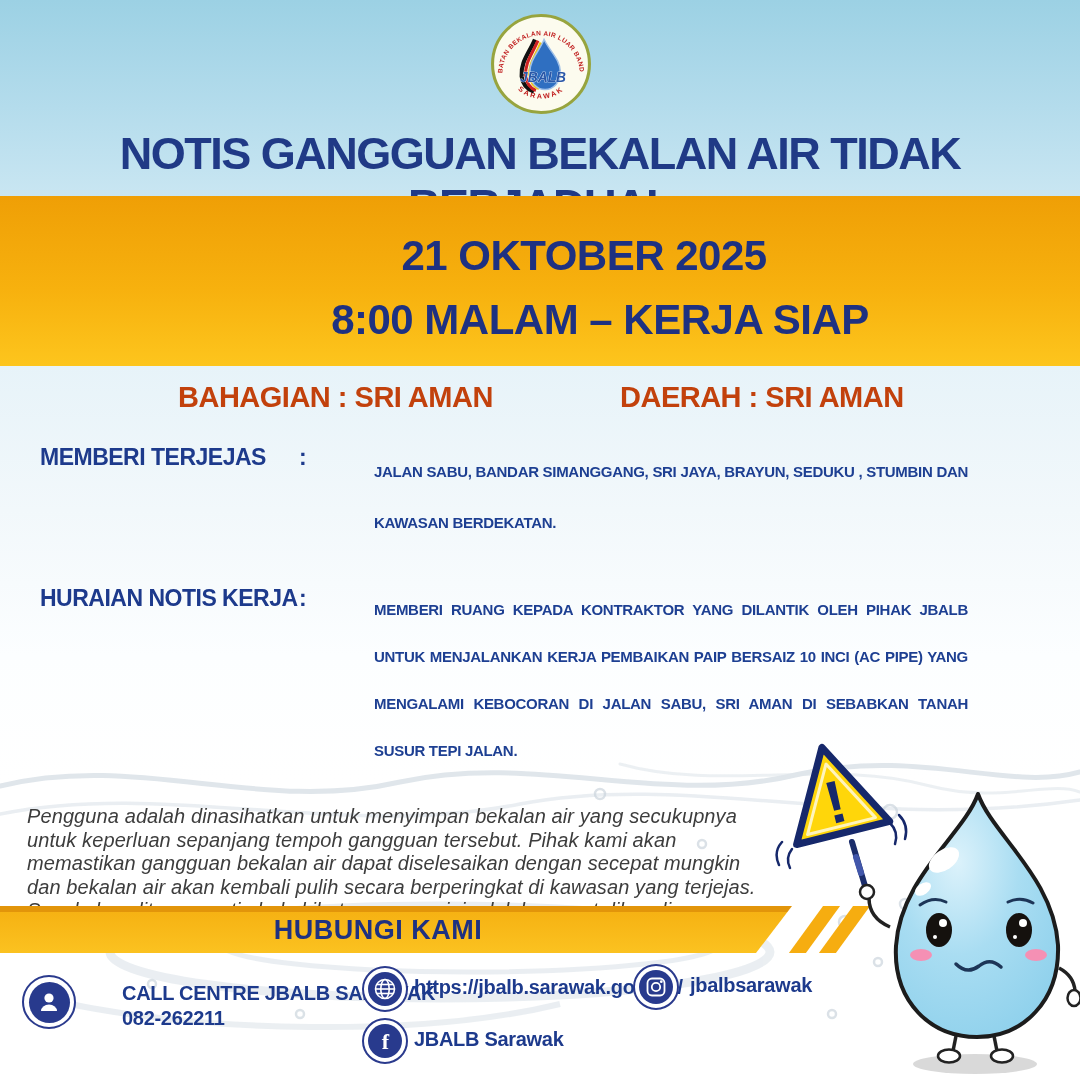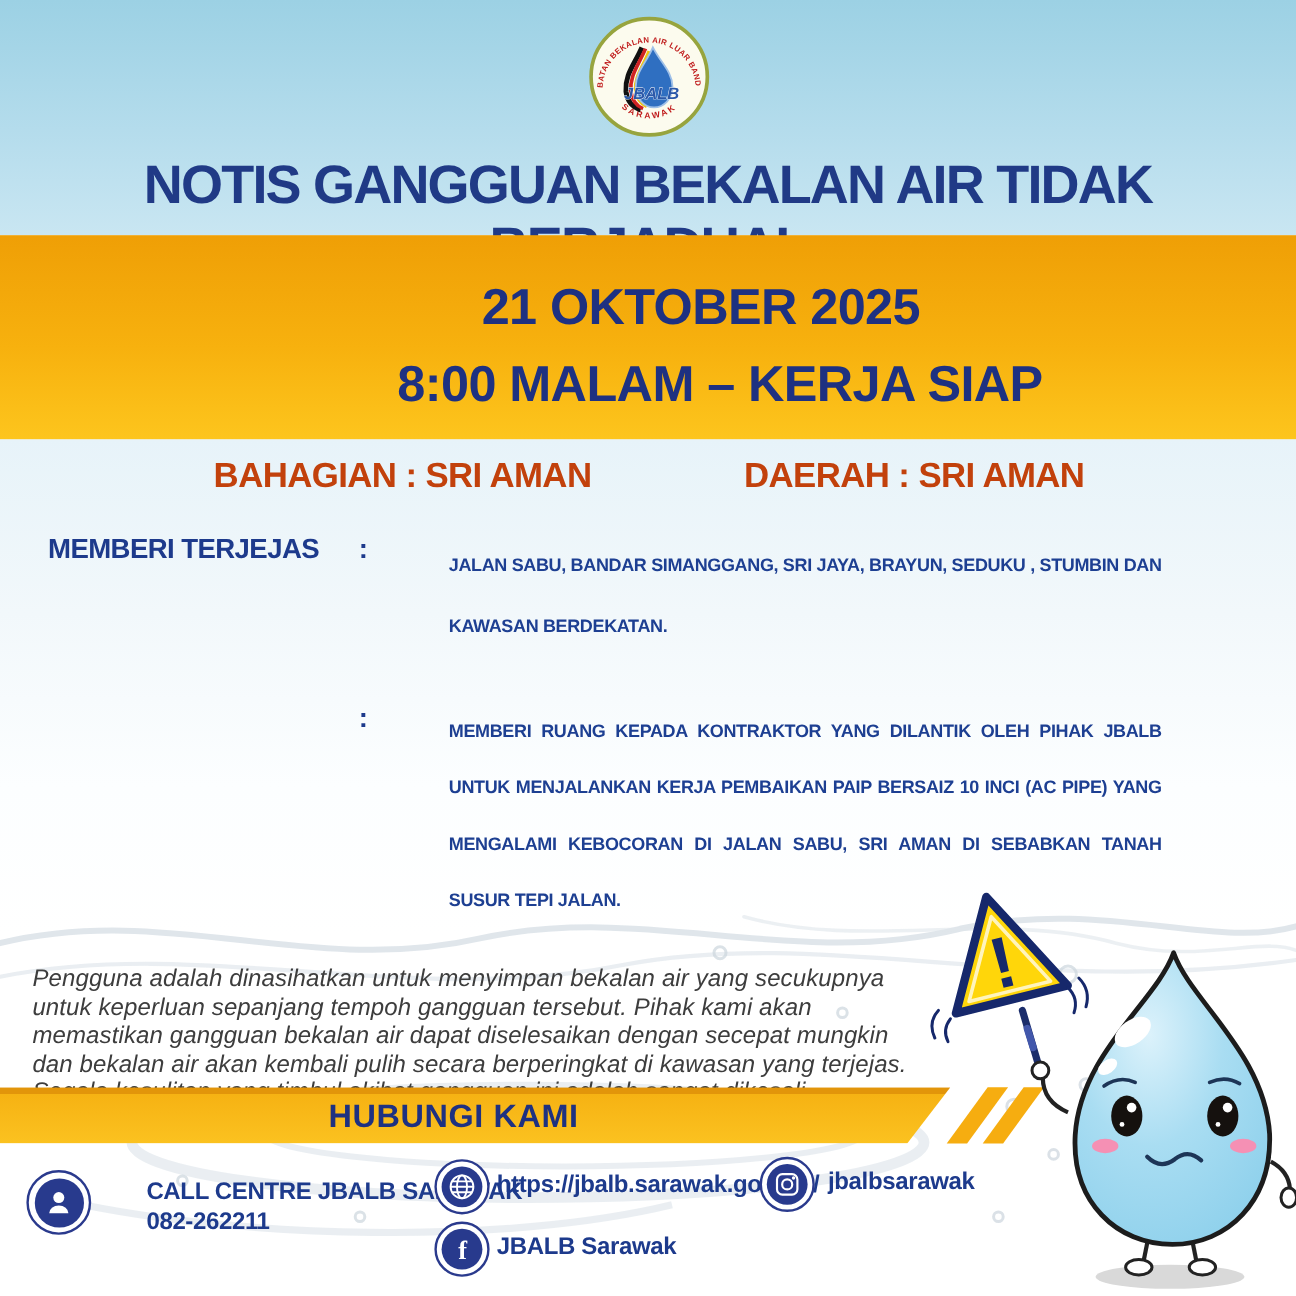--- a/index.html
+++ b/index.html
@@ -145,20 +145,21 @@
   <div class="abs sched sched-date">21 OKTOBER 2025</div>
   <div class="abs sched sched-time">8:00 MALAM – KERJA SIAP</div>
 
   <div class="abs region region-bahagian">BAHAGIAN : SRI AMAN</div>
   <div class="abs region region-daerah">DAERAH : SRI AMAN</div>
 
   <div class="abs d-label kawasan-label">MEMBERI TERJEJAS</div>
   <div class="abs d-colon kawasan-colon">:</div>
   <div class="abs d-text kawasan-text">JALAN SABU, BANDAR SIMANGGANG, SRI JAYA, BRAYUN, SEDUKU , STUMBIN DAN KAWASAN BERDEKATAN.</div>
 
+  <div class="abs d-label huraian-label">HURAIAN NOTIS KERJA</div>
   <div class="abs d-colon huraian-colon">:</div>
   <div class="abs d-text huraian-text">MEMBERI RUANG KEPADA KONTRAKTOR YANG DILANTIK OLEH PIHAK JBALB UNTUK MENJALANKAN KERJA PEMBAIKAN PAIP BERSAIZ 10 INCI (AC PIPE) YANG MENGALAMI KEBOCORAN DI JALAN SABU, SRI AMAN DI SEBABKAN TANAH SUSUR TEPI JALAN.</div>
 
   <div class="abs disclaimer">Pengguna adalah dinasihatkan untuk menyimpan bekalan air yang secukupnya untuk keperluan sepanjang tempoh gangguan tersebut. Pihak kami akan memastikan gangguan bekalan air dapat diselesaikan dengan secepat mungkin dan bekalan air akan kembali pulih secara berperingkat di kawasan yang terjejas. Segala kesulitan yang timbul akibat gangguan ini adalah sangat dikesali.</div>
 
   <div class="abs contact-banner">
     <span class="contact-heading">HUBUNGI KAMI</span>
   </div>
   <div class="abs stripe stripe-1"></div>
   <div class="abs stripe stripe-2"></div>

